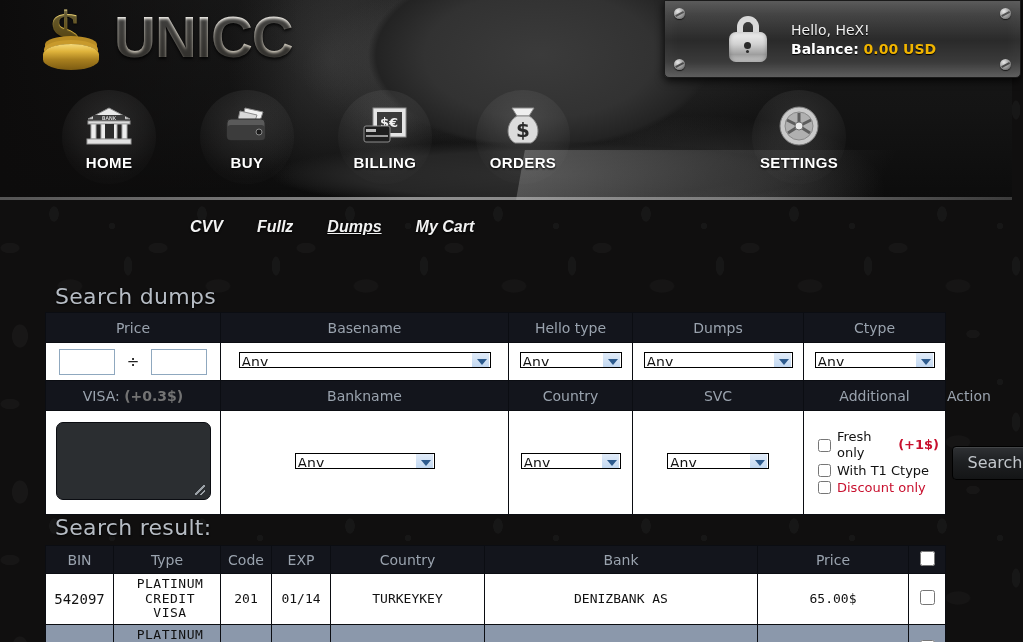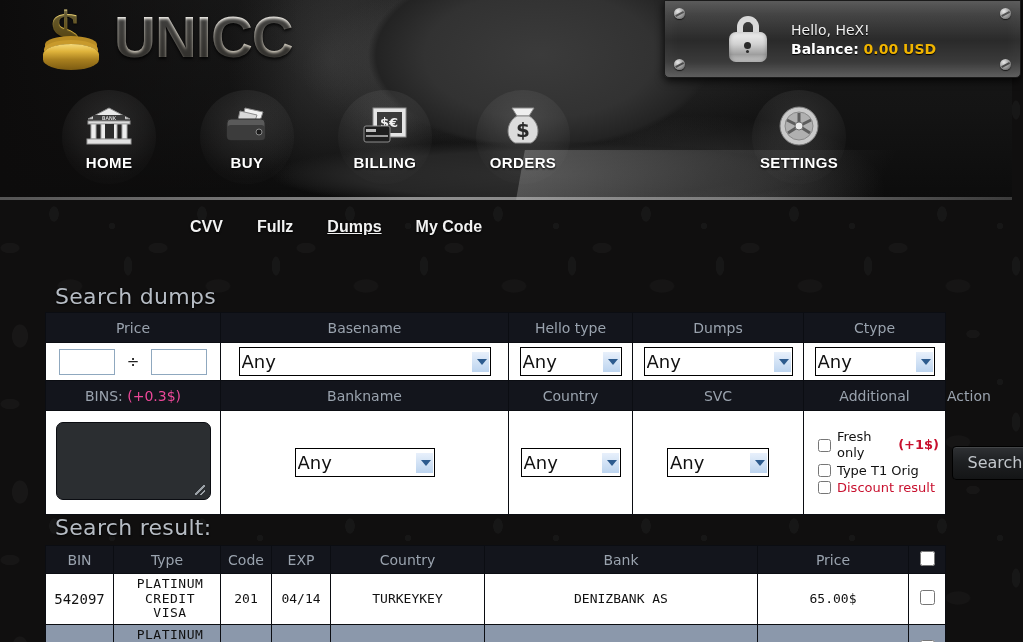--- a/index.html
+++ b/index.html
@@ -142,21 +142,21 @@
   .navitem .caption{
     color:#fff; font-family:"Liberation Sans", sans-serif; font-weight:bold;
     font-size:15px; letter-spacing:.4px; margin-top:4px;
     text-shadow:0 1px 2px #000;
   }
 
   
   .subtabs{ position:absolute; left:0; top:210px; width:1012px; height:34px; z-index:4;
     display:flex; align-items:center; padding-left:190px; gap:34px; }
   .subtab{ color:#f2f2f2; font-family:"Liberation Sans", sans-serif; font-weight:bold;
-    font-size:16px; cursor:pointer; text-shadow:0 1px 2px #000; }
+    font-size:16px; cursor:pointer; text-shadow:0 1px 2px #000;font-style:italic; }
   .subtab.active{ text-decoration:underline; }
 
   
   .sect-title{
     position:absolute; z-index:4; color:#b6bcc4; font-size:22px;
     font-family:"DejaVu Sans", sans-serif; letter-spacing:.3px;
     text-shadow:0 1px 2px #000;
   }
   #title-search{ left:55px; top:284px; }
   #title-result{ left:55px; top:515px; }
@@ -168,30 +168,30 @@
     font-family:"DejaVu Sans", sans-serif;
   }
   .form-table th{
     background:#13151c; color:#9aa3ae; font-weight:normal; font-size:14px;
     height:30px; border:1px solid #0b0d12; text-align:center;
   }
   .form-table td{
     background:#ffffff; border:1px solid #0b0d12; height:38px;
     text-align:center; vertical-align:middle; padding:4px 6px;
   }
-  .bins-red{ color:#ec4899; font-weight:normal; }
+  .bins-red{ color:#737373; font-weight:bold; }
   .price-in{
     width:56px; height:26px; border:1px solid #8fa8bf; background:#fff;
     vertical-align:middle; font-size:13px; padding:2px 4px;
     font-family:"DejaVu Sans", sans-serif;
   }
   .price-sep{ display:inline-block; width:26px; text-align:center; color:#222; font-size:15px; vertical-align:middle;}
   select.ui{
-    height:29px; border:1px solid #000; background:#fff; color:#111;
-    font-size:18px; font-family:"DejaVu Sans", sans-serif;
+    height:16px; border:1px solid #000; background:#fff; color:#111;
+    font-size:14px; font-family:"DejaVu Sans", sans-serif;
     padding:1px 2px; -webkit-appearance:none; appearance:none;
     background-image:linear-gradient(180deg,#e8f0fb,#bcd4ef);
     background-repeat:no-repeat; background-position:right 1px center; background-size:17px 20px;
     padding-right:22px; text-align:left;
   }
   .selwrap{ position:relative; display:inline-block; }
   .selwrap .arrow{
     position:absolute; right:4px; top:50%; transform:translateY(-50%);
     width:0; height:0; border-left:5px solid transparent; border-right:5px solid transparent;
     border-top:6px solid #2d5b8e; pointer-events:none;
@@ -367,21 +367,21 @@
     </span>
     <span class="caption">SETTINGS</span>
   </div>
 
 </div>
 
 <div class="subtabs">
   <span class="subtab">CVV</span>
   <span class="subtab">Fullz</span>
   <span class="subtab active">Dumps</span>
-  <span class="subtab">My Code</span>
+  <span class="subtab">My Cart</span>
 </div>
 
 <div class="sect-title" id="title-search">Search dumps</div>
 
 <table class="form-table">
   <colgroup>
     <col style="width:175px">
       <col style="width:288px">
       <col style="width:124px">
     <col style="width:171px">
@@ -429,21 +429,21 @@
         <span class="selwrap">
           <select class="ui" style="width:120px">
             <option>Any</option>
           </select>
           <span class="arrow"></span>
         </span>
       </td>
     </tr>
     <tr>
       <th>
-        <span>BINS:</span>
+        <span>VISA:</span>
         <span class="bins-red">(+0.3$)</span>
       </th>
       <th style="width:162px">Bankname</th>
       <th>Country</th>
       <th>SVC</th>
       <th>Additional</th>
       <th>Action</th>
     </tr>
     <tr>
       <td style="height:104px">
@@ -477,25 +477,25 @@
         </span>
       </td>
       <td class="addcell">
         <label class="chkline">
           <input type="checkbox" style="">
           <span>Fresh only</span>
           <span class="chk-redbold">(+1$)</span>
         </label>
         <label class="chkline">
           <input type="checkbox" style="">
-          <span>Type T1 Orig</span>
+          <span>With T1 Ctype</span>
         </label>
         <label class="chkline">
           <input type="checkbox" style="">
-          <span class="chk-red">Discount result</span>
+          <span class="chk-red">Discount only</span>
         </label>
       </td>
       <td>
         <span class="search-btn">Search</span>
       </td>
     </tr>
   </tbody>
 </table>
 
 <div class="sect-title" id="title-result">Search result:</div>
@@ -525,21 +525,21 @@
       </th>
     </tr>
   </thead>
   <tbody>
     <tr class="odd">
       <td class="bin-cell">542097</td>
       <td class="type-cell" style="white-space:pre-line">PLATINUM
 CREDIT
 VISA</td>
       <td>201</td>
-      <td>04/14</td>
+      <td>01/14</td>
       <td>TURKEYKEY</td>
       <td>DENIZBANK AS</td>
       <td>65.00$</td>
       <td>
         <input type="checkbox" class="blue" style="">
       </td>
     </tr>
     <tr class="even">
       <td class="bin-cell">420324</td>
       <td class="type-cell" style="white-space:pre-line">PLATINUM

